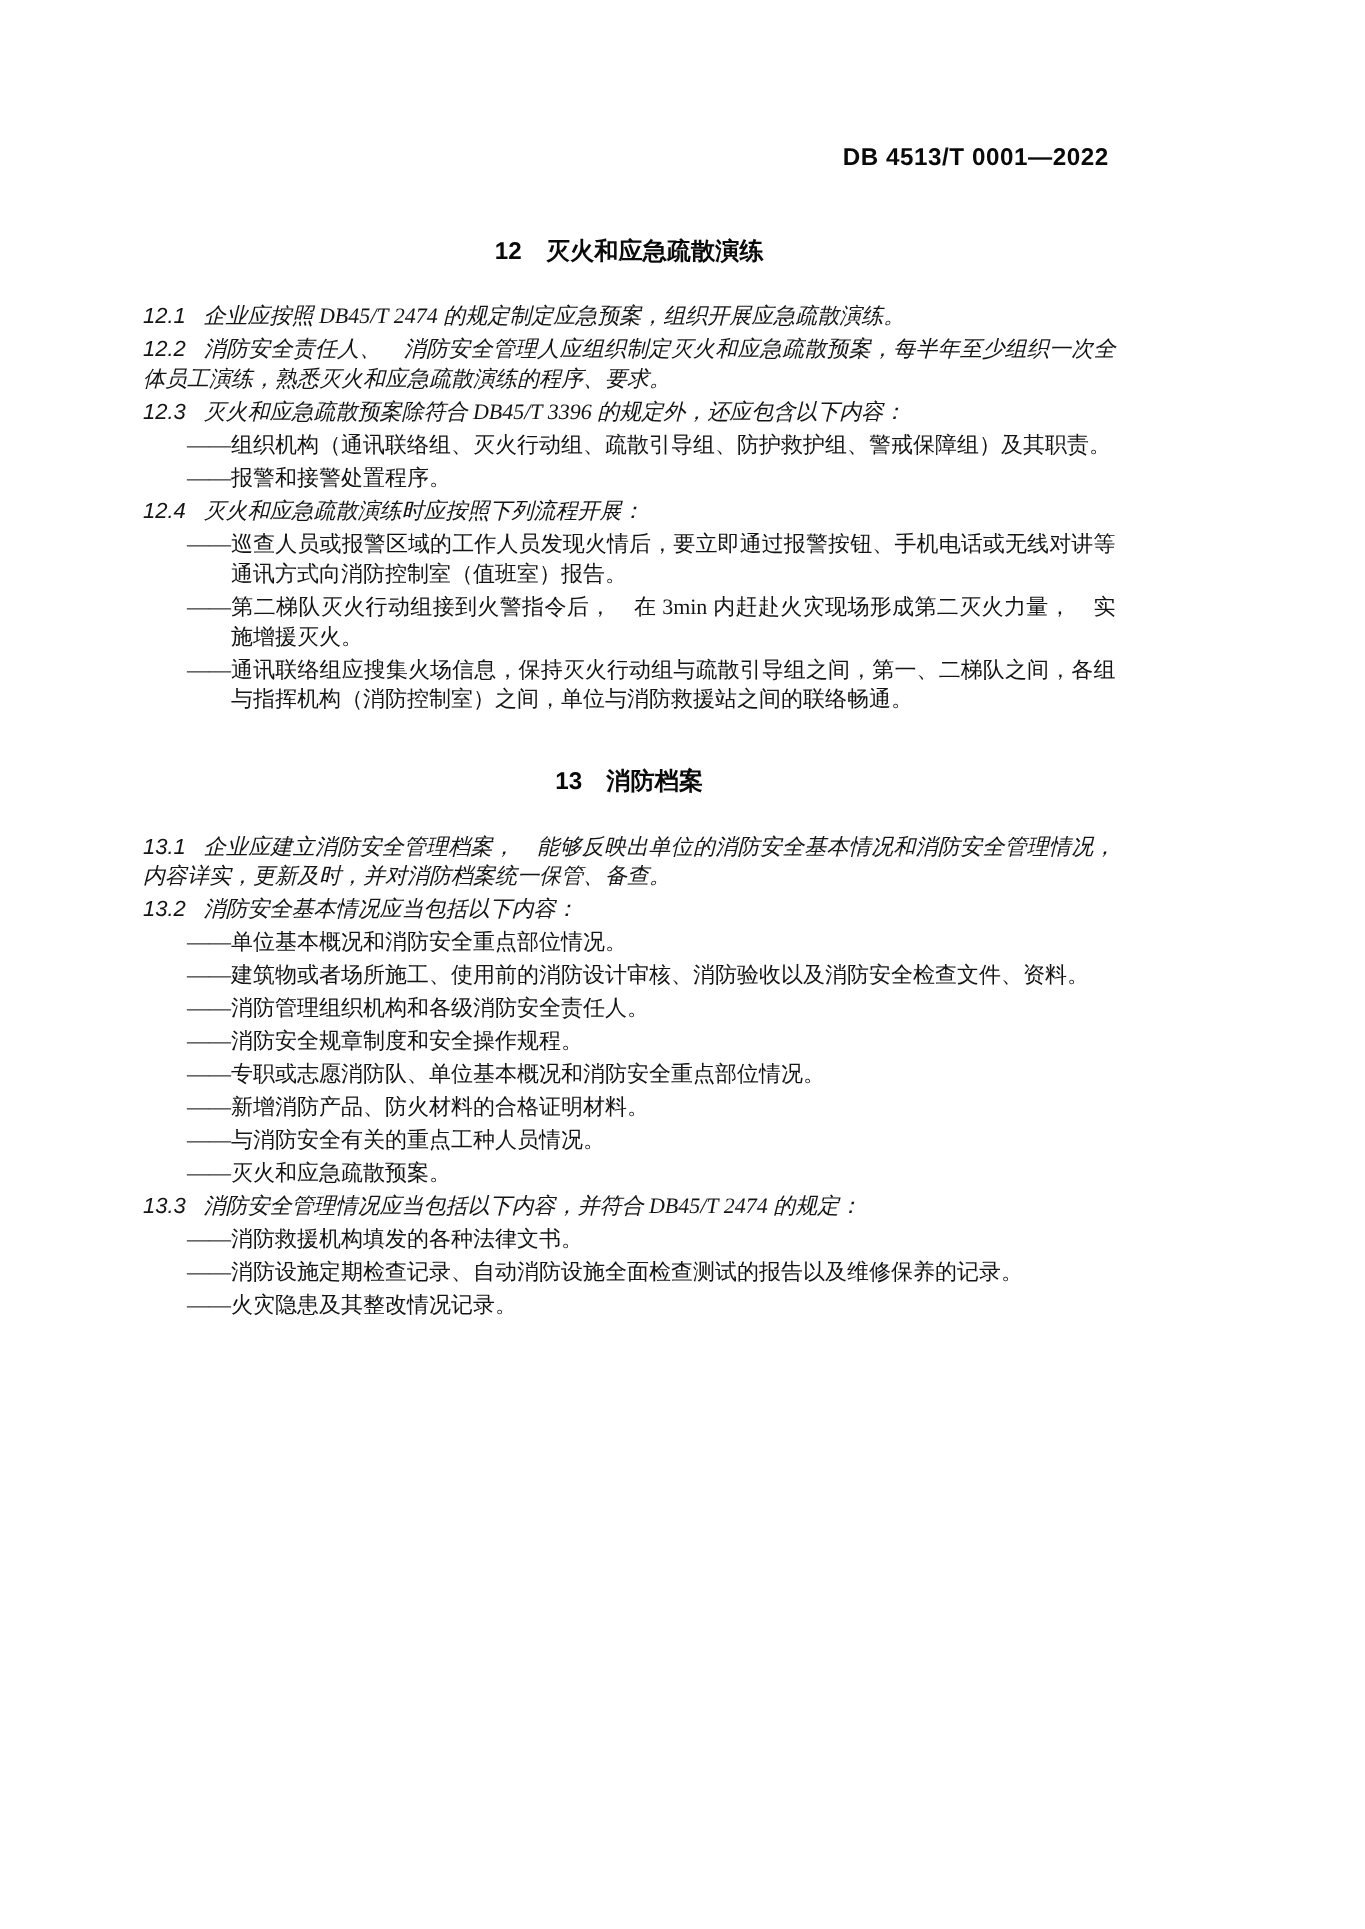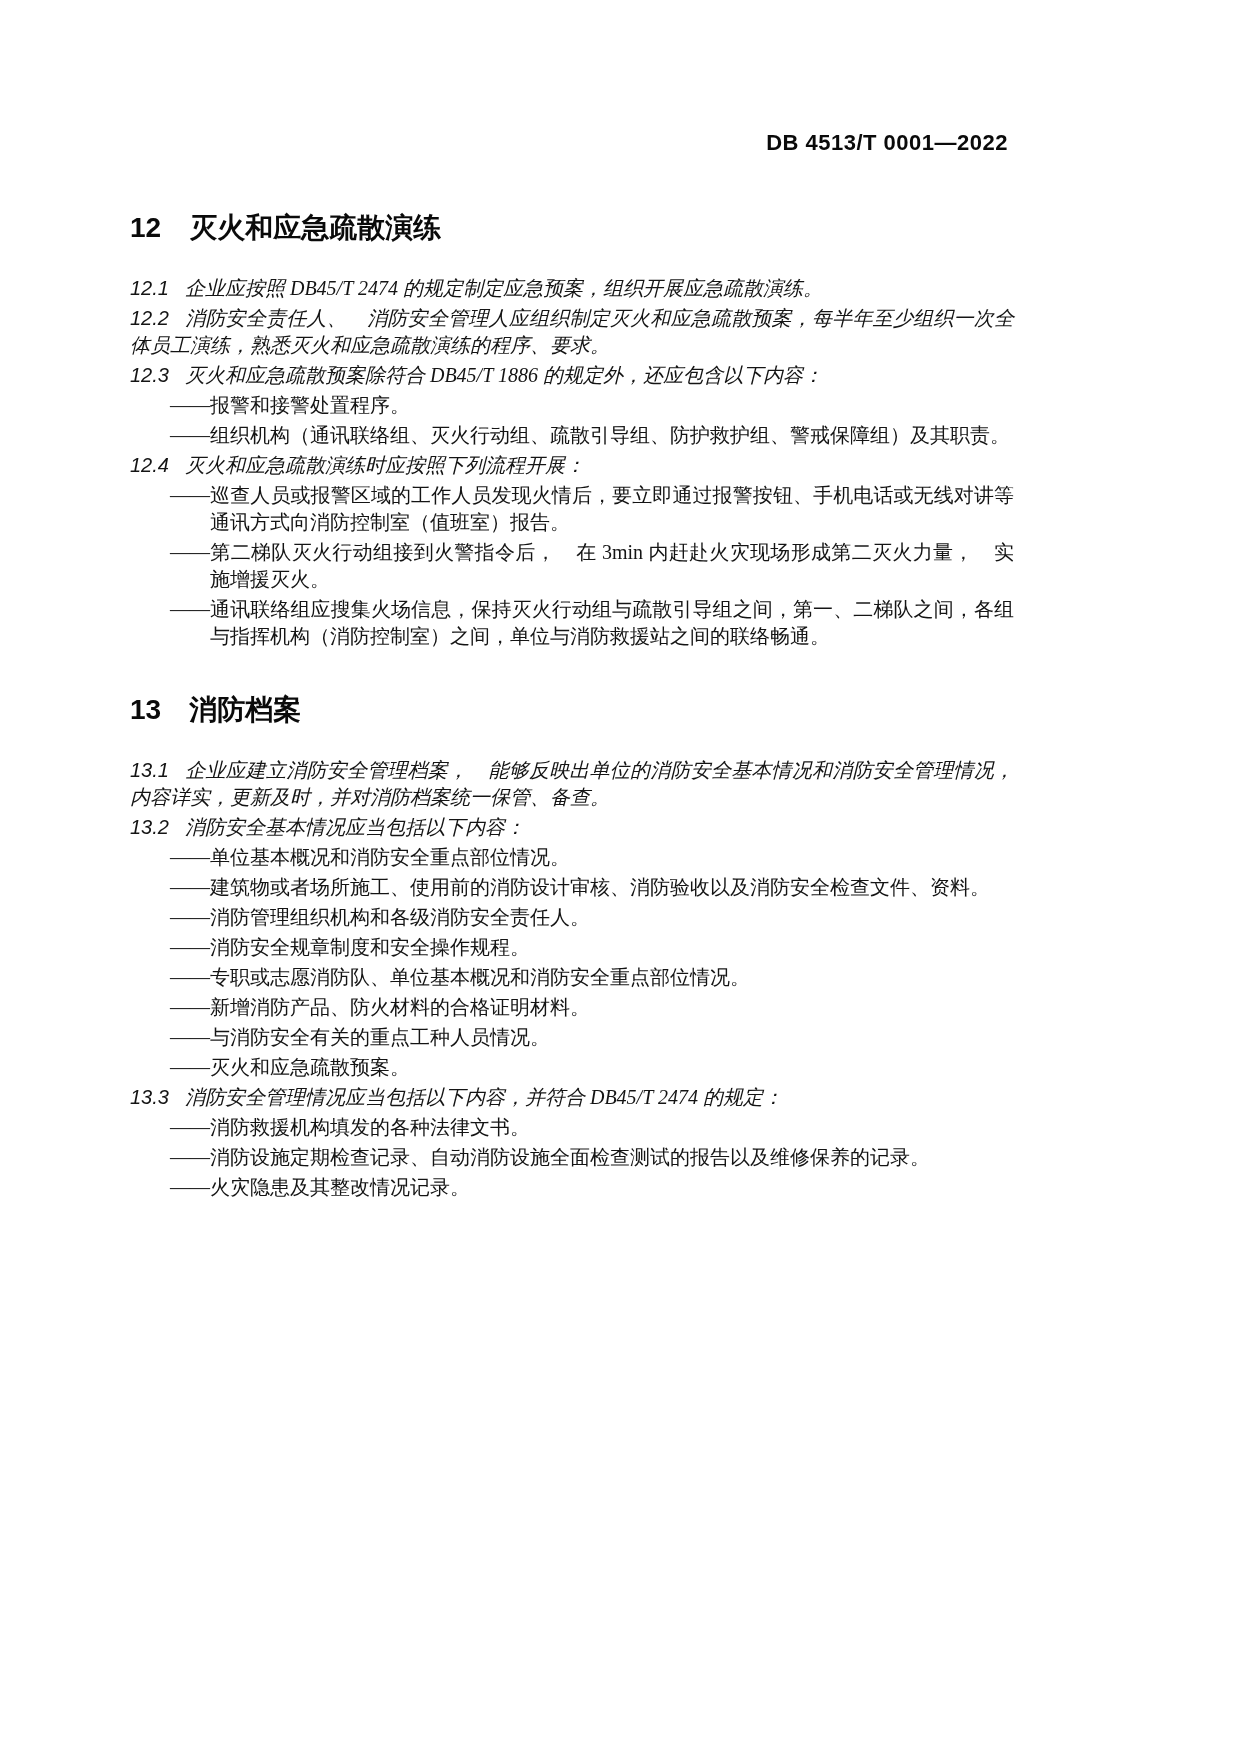--- a/index.html
+++ b/index.html
@@ -31,25 +31,25 @@
     left: 130px;
     top: 214px;
     width: 884px;
     font-size: 20px;
     line-height: 27px;
     text-align: justify;
   }
 
   .sec-heading {
     font-family: "Liberation Sans", "DejaVu Sans", sans-serif;
-    font-size: 28px;
+    font-size: 22px;
     font-weight: 700;
     color: #0a0a0a;
     margin: 0 0 34px 0;
-    text-align: left;
+    text-align: center;
   }
 
   .section-13 { margin-top: 46px; }
 
   p { margin: 0; }
 
   .clause { margin: 3px 0; font-style: italic; }
 
   .cnum {
     font-family: "Liberation Sans", "DejaVu Sans", sans-serif;
@@ -80,24 +80,24 @@
 
   <div class="content">
 
     <section>
       <h2 class="sec-heading">12　灭火和应急疏散演练</h2>
 
       <p class="clause"><span class="cnum">12.1</span><span>企业应按照 DB45/T 2474 的规定制定应急预案，组织开展应急疏散演练。</span></p>
 
       <p class="clause"><span class="cnum">12.2</span><span>消防安全责任人、　消防安全管理人应组织制定灭火和应急疏散预案，每半年至少组织一次全体员工演练，熟悉灭火和应急疏散演练的程序、要求。</span></p>
 
-      <p class="clause"><span class="cnum">12.3</span><span>灭火和应急疏散预案除符合 DB45/T 1886 的规定外，还应包含以下内容：</span></p>
+      <p class="clause"><span class="cnum">12.3</span><span>灭火和应急疏散预案除符合 DB45/T 3396 的规定外，还应包含以下内容：</span></p>
 
+      <p class="dash">——组织机构（通讯联络组、灭火行动组、疏散引导组、防护救护组、警戒保障组）及其职责。</p>
       <p class="dash">——报警和接警处置程序。</p>
-      <p class="dash">——组织机构（通讯联络组、灭火行动组、疏散引导组、防护救护组、警戒保障组）及其职责。</p>
 
       <p class="clause"><span class="cnum">12.4</span><span>灭火和应急疏散演练时应按照下列流程开展：</span></p>
 
       <p class="dash">——巡查人员或报警区域的工作人员发现火情后，要立即通过报警按钮、手机电话或无线对讲等通讯方式向消防控制室（值班室）报告。</p>
       <p class="dash">——第二梯队灭火行动组接到火警指令后，　在 3min 内赶赴火灾现场形成第二灭火力量，　实施增援灭火。</p>
       <p class="dash">——通讯联络组应搜集火场信息，保持灭火行动组与疏散引导组之间，第一、二梯队之间，各组与指挥机构（消防控制室）之间，单位与消防救援站之间的联络畅通。</p>
     </section>
 
     <section class="section-13">
       <h2 class="sec-heading">13　消防档案</h2>

